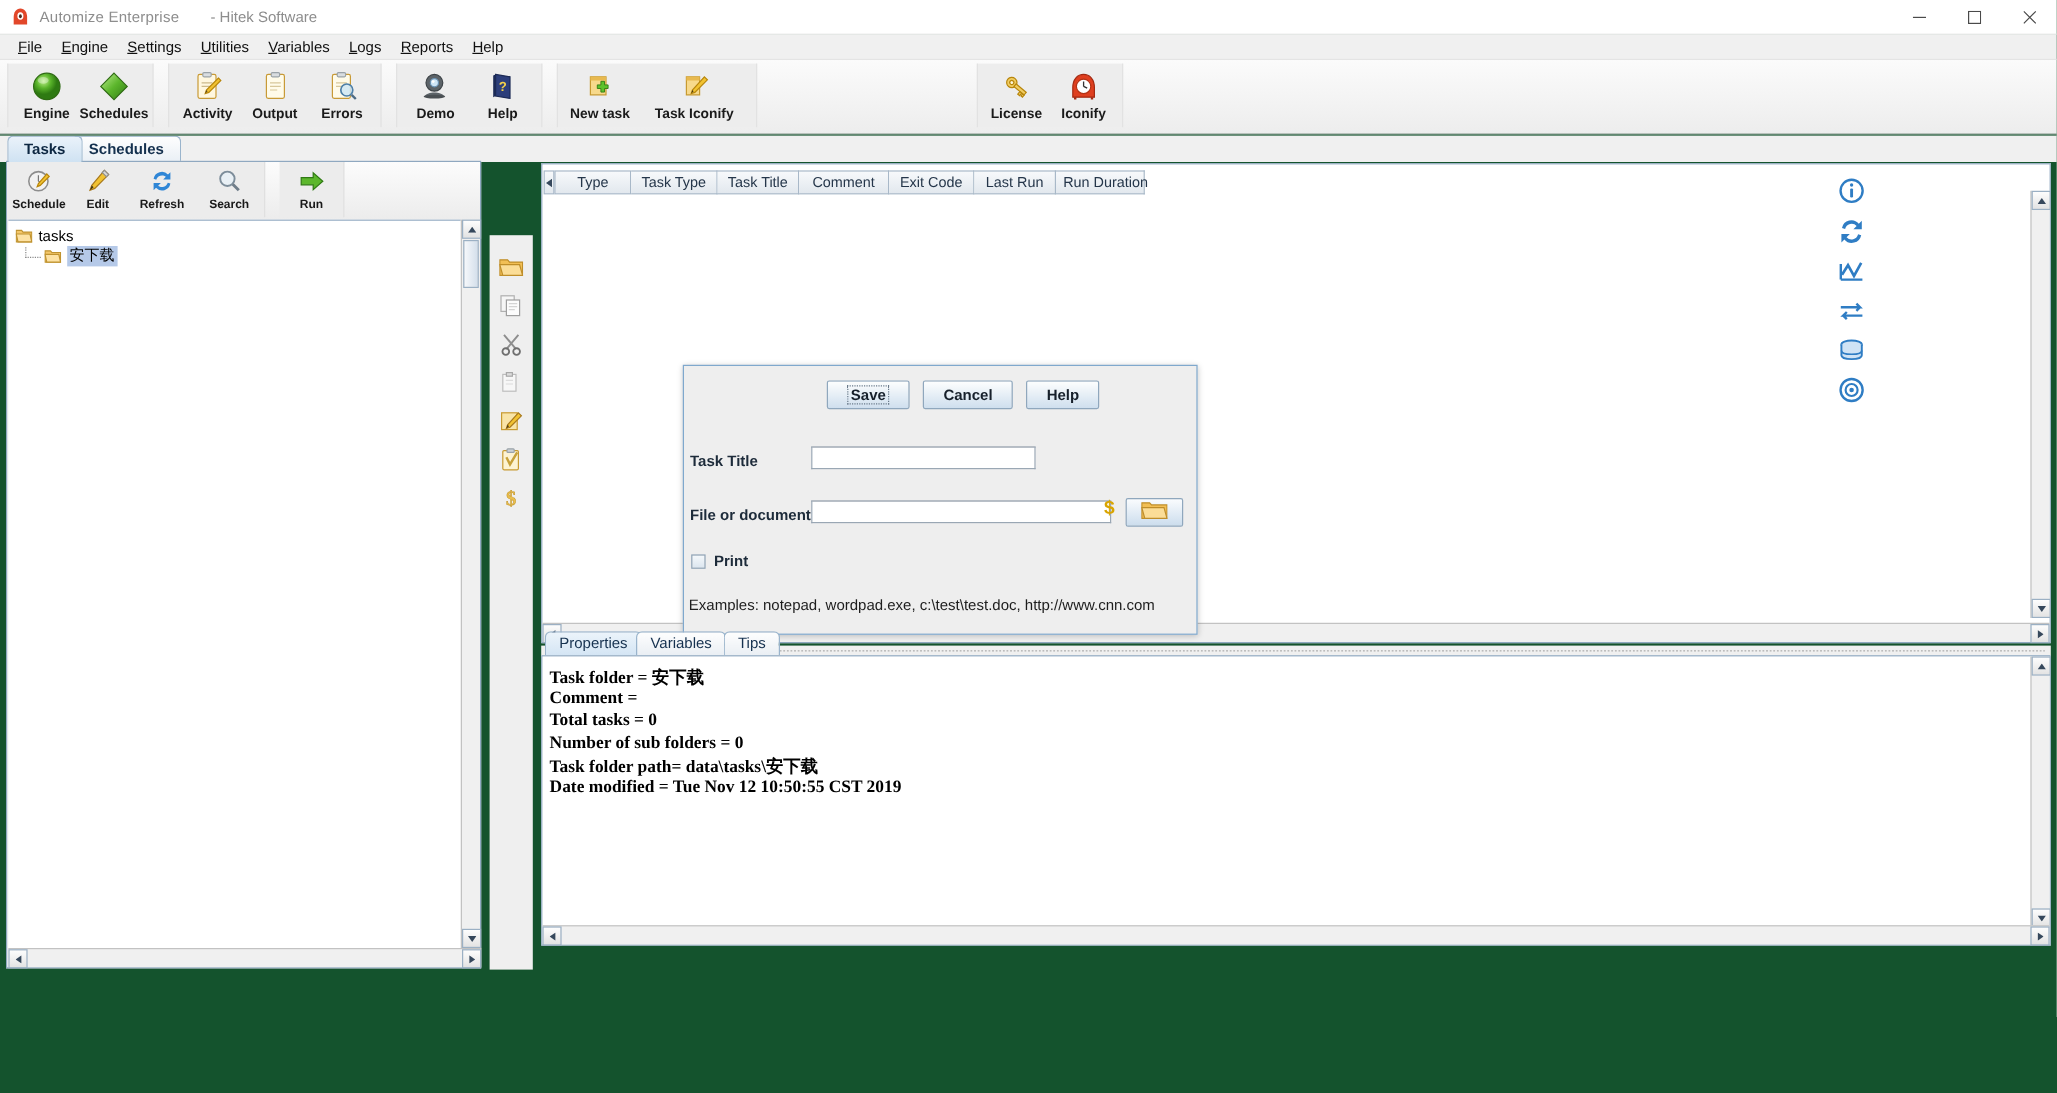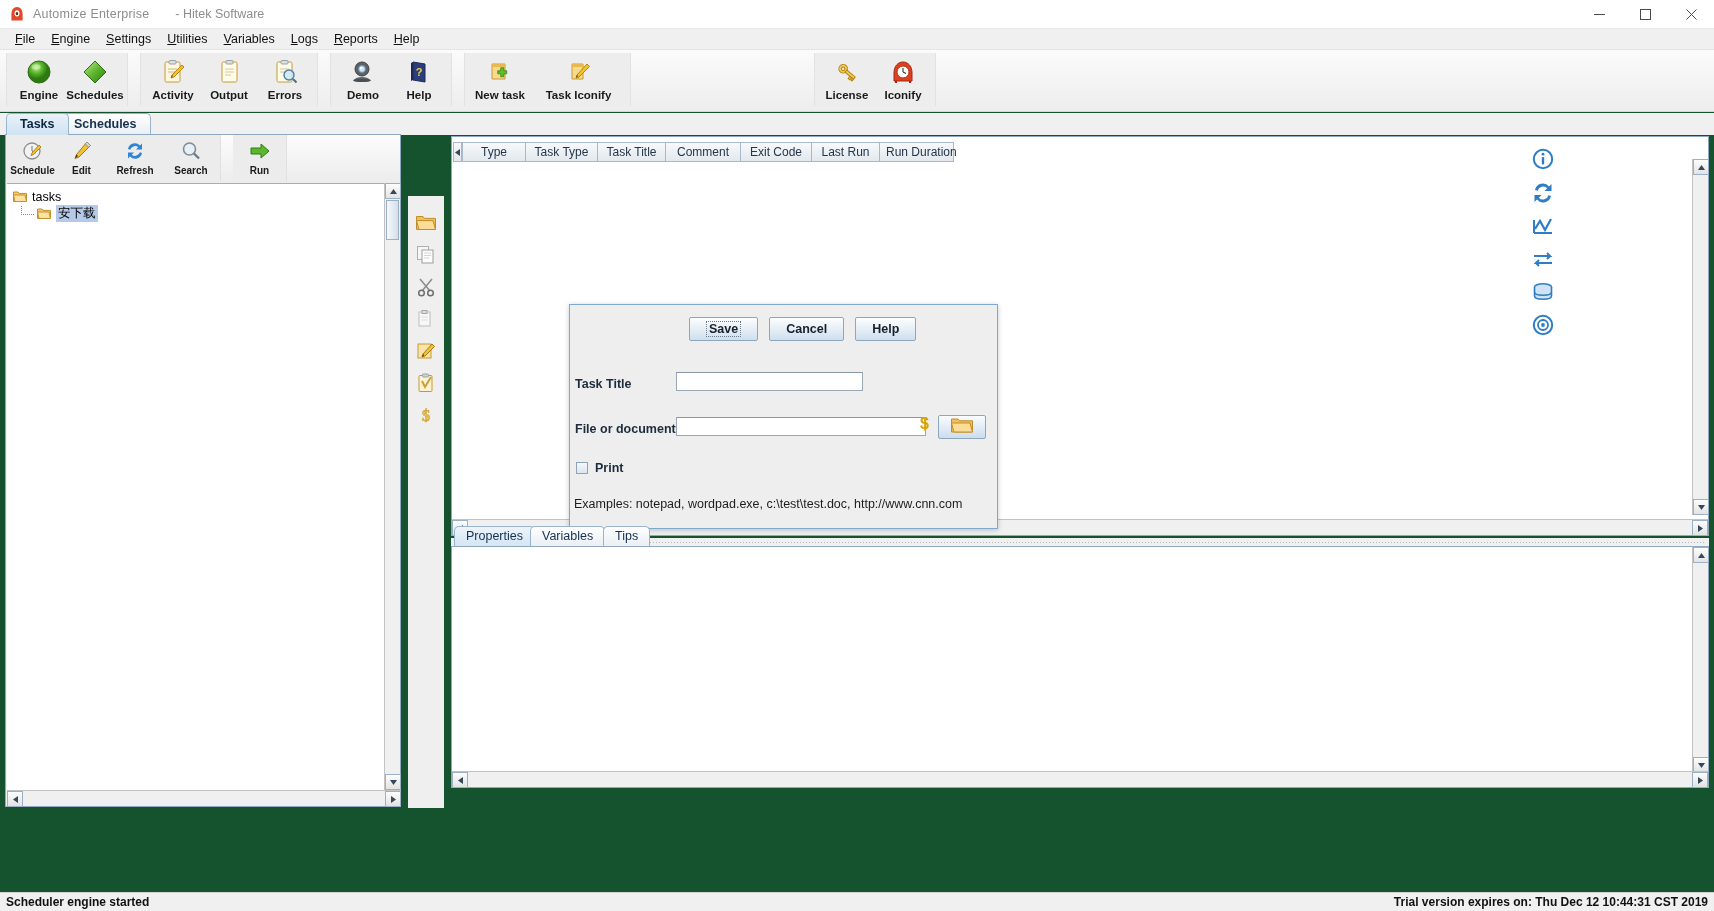--- a/index.html
+++ b/index.html
@@ -673,20 +673,28 @@
         <span>Properties</span>
       </div>
       <div class="btab" style="left:79px;">
         <span>Variables</span>
       </div>
       <div class="btab" style="left:152px;">
         <span>Tips</span>
       </div>
     </div>
     <div class="bcontent">
+      <div class="proplines">
+        <div class="pline">Task folder = 安下载</div>
+        <div class="pline">Comment =</div>
+        <div class="pline">Total tasks = 0</div>
+        <div class="pline">Number of sub folders = 0</div>
+        <div class="pline">Task folder path= data\tasks\安下载</div>
+        <div class="pline">Date modified = Tue Nov 12 10:50:55 CST 2019</div>
+      </div>
       <div class="vsb" style="right:0; top:0; height:226px;">
         <div class="arw">
           <svg width="7" height="5" viewBox="0 0 7 5">
               <path d="M3.5 0 L7 5 L0 5 Z" fill="#36485c"></path>
             </svg>
         </div>
         <div class="arw" style="position:absolute; bottom:0;">
           <svg width="7" height="5" viewBox="0 0 7 5">
               <path d="M0 0 L7 0 L3.5 5 Z" fill="#36485c"></path>
             </svg>
@@ -752,18 +760,14 @@
   <div class="rbtn" style="top:311px;">
     <span>
       <svg width="22" height="22" viewBox="0 0 22 22">
         <circle cx="11" cy="11" r="9.2" fill="none" stroke="#2f7dc4" stroke-width="2"></circle>
         <circle cx="11" cy="11" r="5" fill="none" stroke="#2f7dc4" stroke-width="1.8"></circle>
         <circle cx="11" cy="11" r="1.9" fill="#2f7dc4"></circle>
       </svg>
     </span>
   </div>
 
-  <div class="statusbar">
-    <span>Scheduler engine started</span>
-    <span class="right">Trial version expires on: Thu Dec 12 10:44:31 CST 2019</span>
-  </div>
 
 </div>
 
 </body></html>

